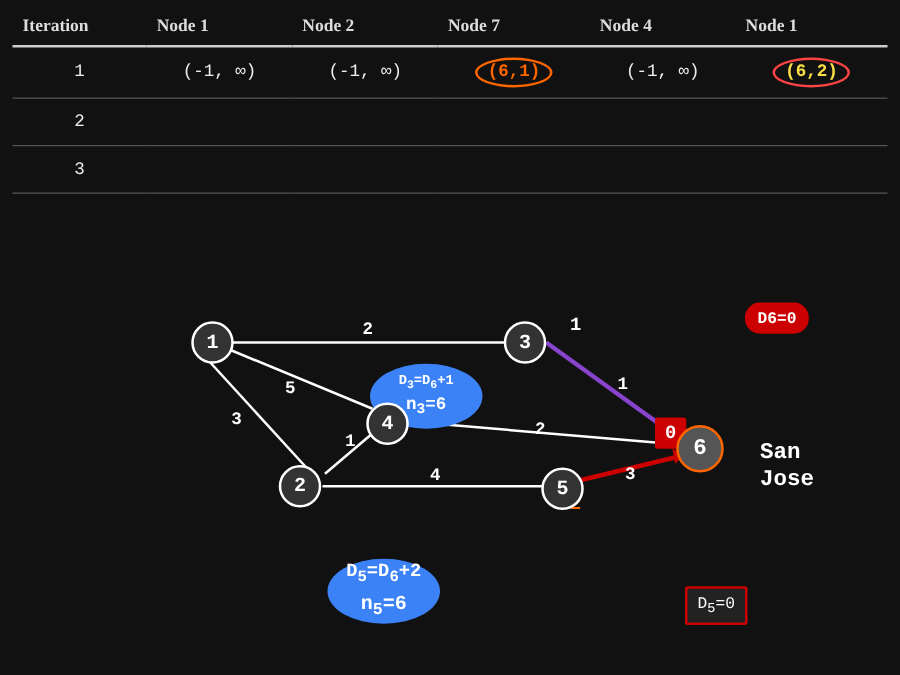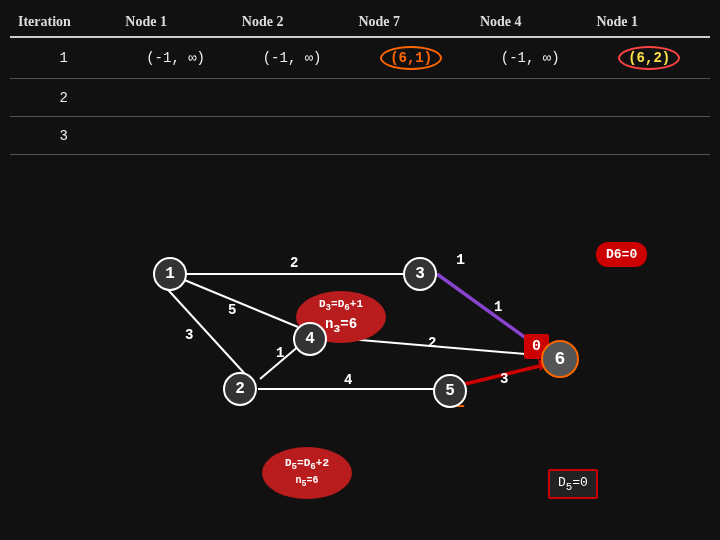--- a/index.html
+++ b/index.html
@@ -88,21 +88,21 @@
       border-radius: 50%;
       padding: 10px 14px;
       text-align: center;
       font-size: 12px;
       font-weight: bold;
       color: #fff;
       line-height: 1.4;
     }
 
     .cloud-bubble.dark-red {
-      background: #b91c1c;
+      background: #3b82f6;
     }
 
     
     .node-circle {
       position: absolute;
       width: 34px;
       height: 34px;
       border-radius: 50%;
       border: 2px solid #fff;
       background: #333;
@@ -232,36 +232,39 @@
 
     <text x="456" y="248" fill="#ff6600" font-size="15" font-family="Courier New" font-weight="bold">2</text>
   </svg>
 
   <div class="cloud-bubble dark-red" style="left:296px; top:132px; width:90px; height:52px; border-radius:50%; display:flex; align-items:center; justify-content:center; flex-direction:column;">
     <span style="font-size:11px;">D<sub>3</sub>=D<sub>6</sub>+1</span>
     <span style="font-size:14px;">n<sub>3</sub>=6</span>
   </div>
 
   <div class="cloud-bubble dark-red" style="left:262px; top:288px; width:90px; height:52px; border-radius:50%; display:flex; align-items:center; justify-content:center; flex-direction:column;">
-    <span style="font-size:11px;font-family:Liberation Mono, monospace;">D<sub>5</sub>=D<sub>6</sub>+2</span>
-    <span style="font-size:10px;">n<sub>5</sub>=6</span>
+    <span style="font-size:15px;font-family:Liberation Mono, monospace;">D<sub>5</sub>=D<sub>6</sub>+2</span>
+    <span style="font-size:16px;">n<sub>5</sub>=6</span>
   </div>
 
   <div class="d-label-box" style="left:596px; top:83px;">
     <span>D6=0</span>
   </div>
 
   <div class="d-zero-box" style="left:548px; top:310px;">
     <span>D<sub>5</sub>=0</span>
   </div>
 
   <div style="position:absolute; left:524px; top:175px; background:#cc0000; padding:4px 8px; font-size:15px; font-weight:bold; color:#fff; border-radius:2px;">
     0
   </div>
 
+  <div class="san-jose-label" style="left:608px; top:193px; line-height:1.2;">
+    San<br>Jose
+  </div>
 
   <div class="node-circle" style="left:170px; top:115px;">1</div>
 
   <div class="node-circle" style="left:240px; top:230px;">2</div>
 
   <div class="node-circle" style="left:420px; top:115px;">3</div>
 
   <div class="node-circle" style="left:310px; top:180px;">4</div>
 
   <div class="node-circle" style="left:450px; top:232px;">5</div>

